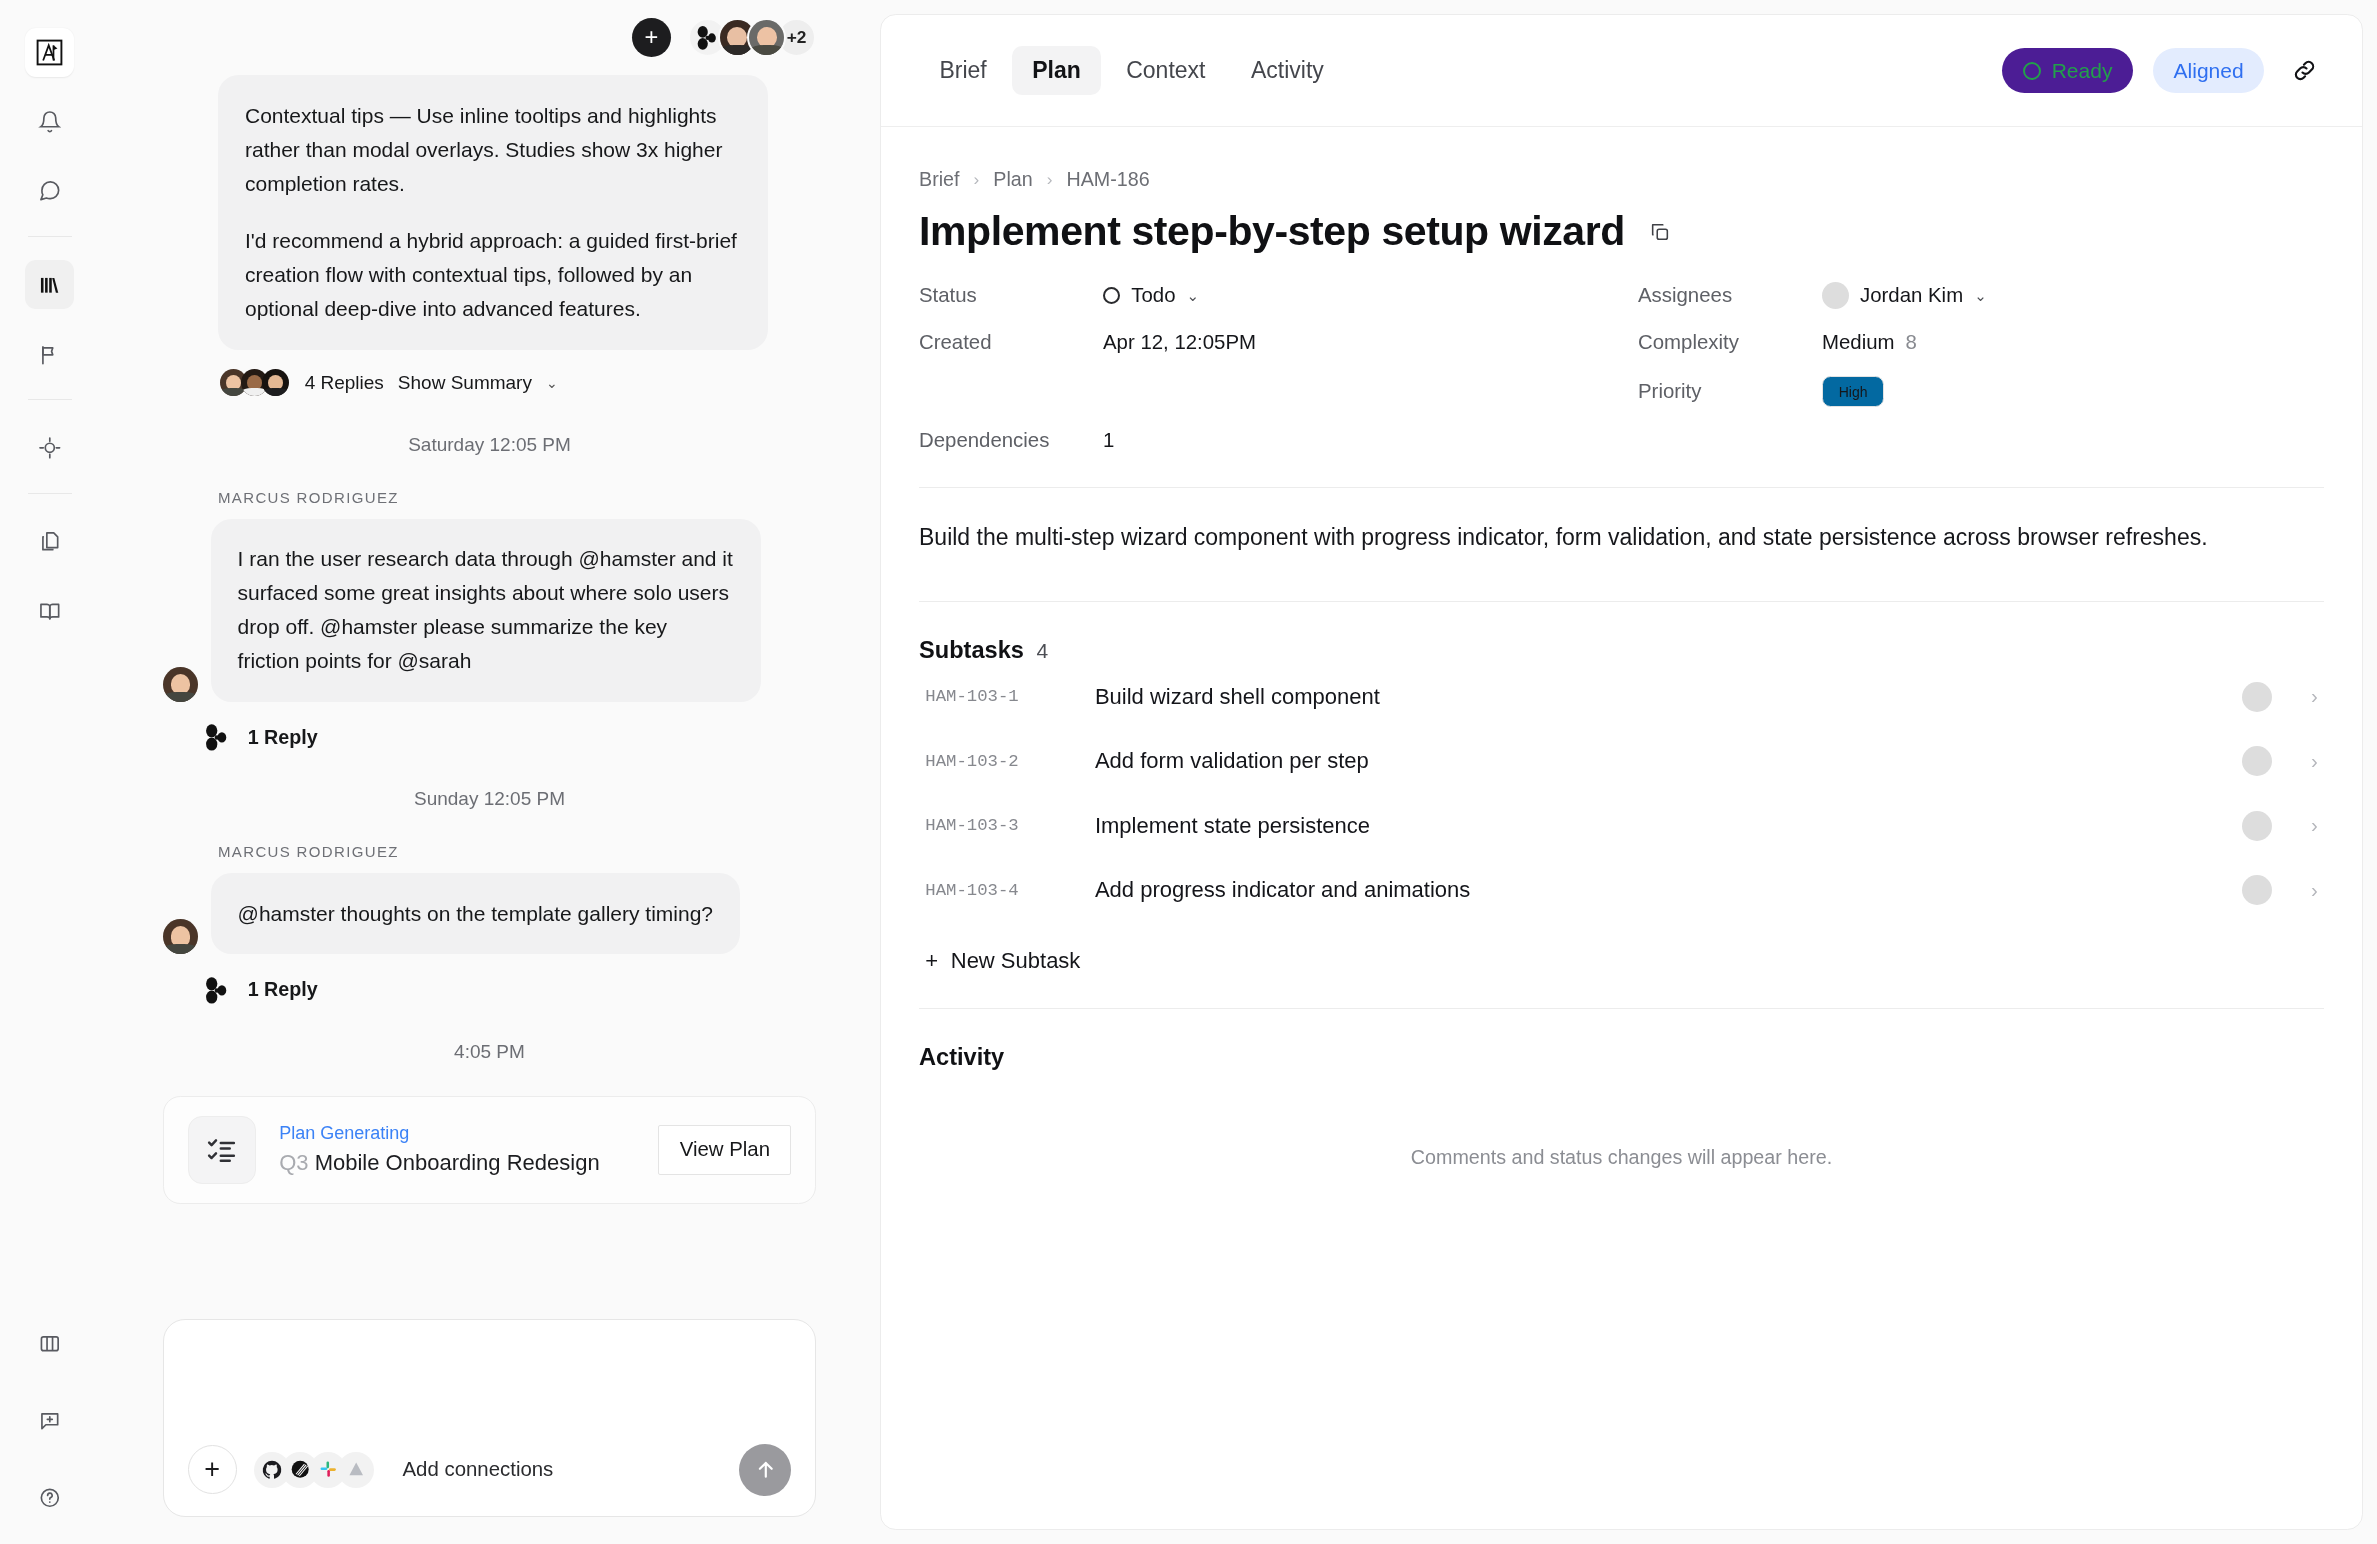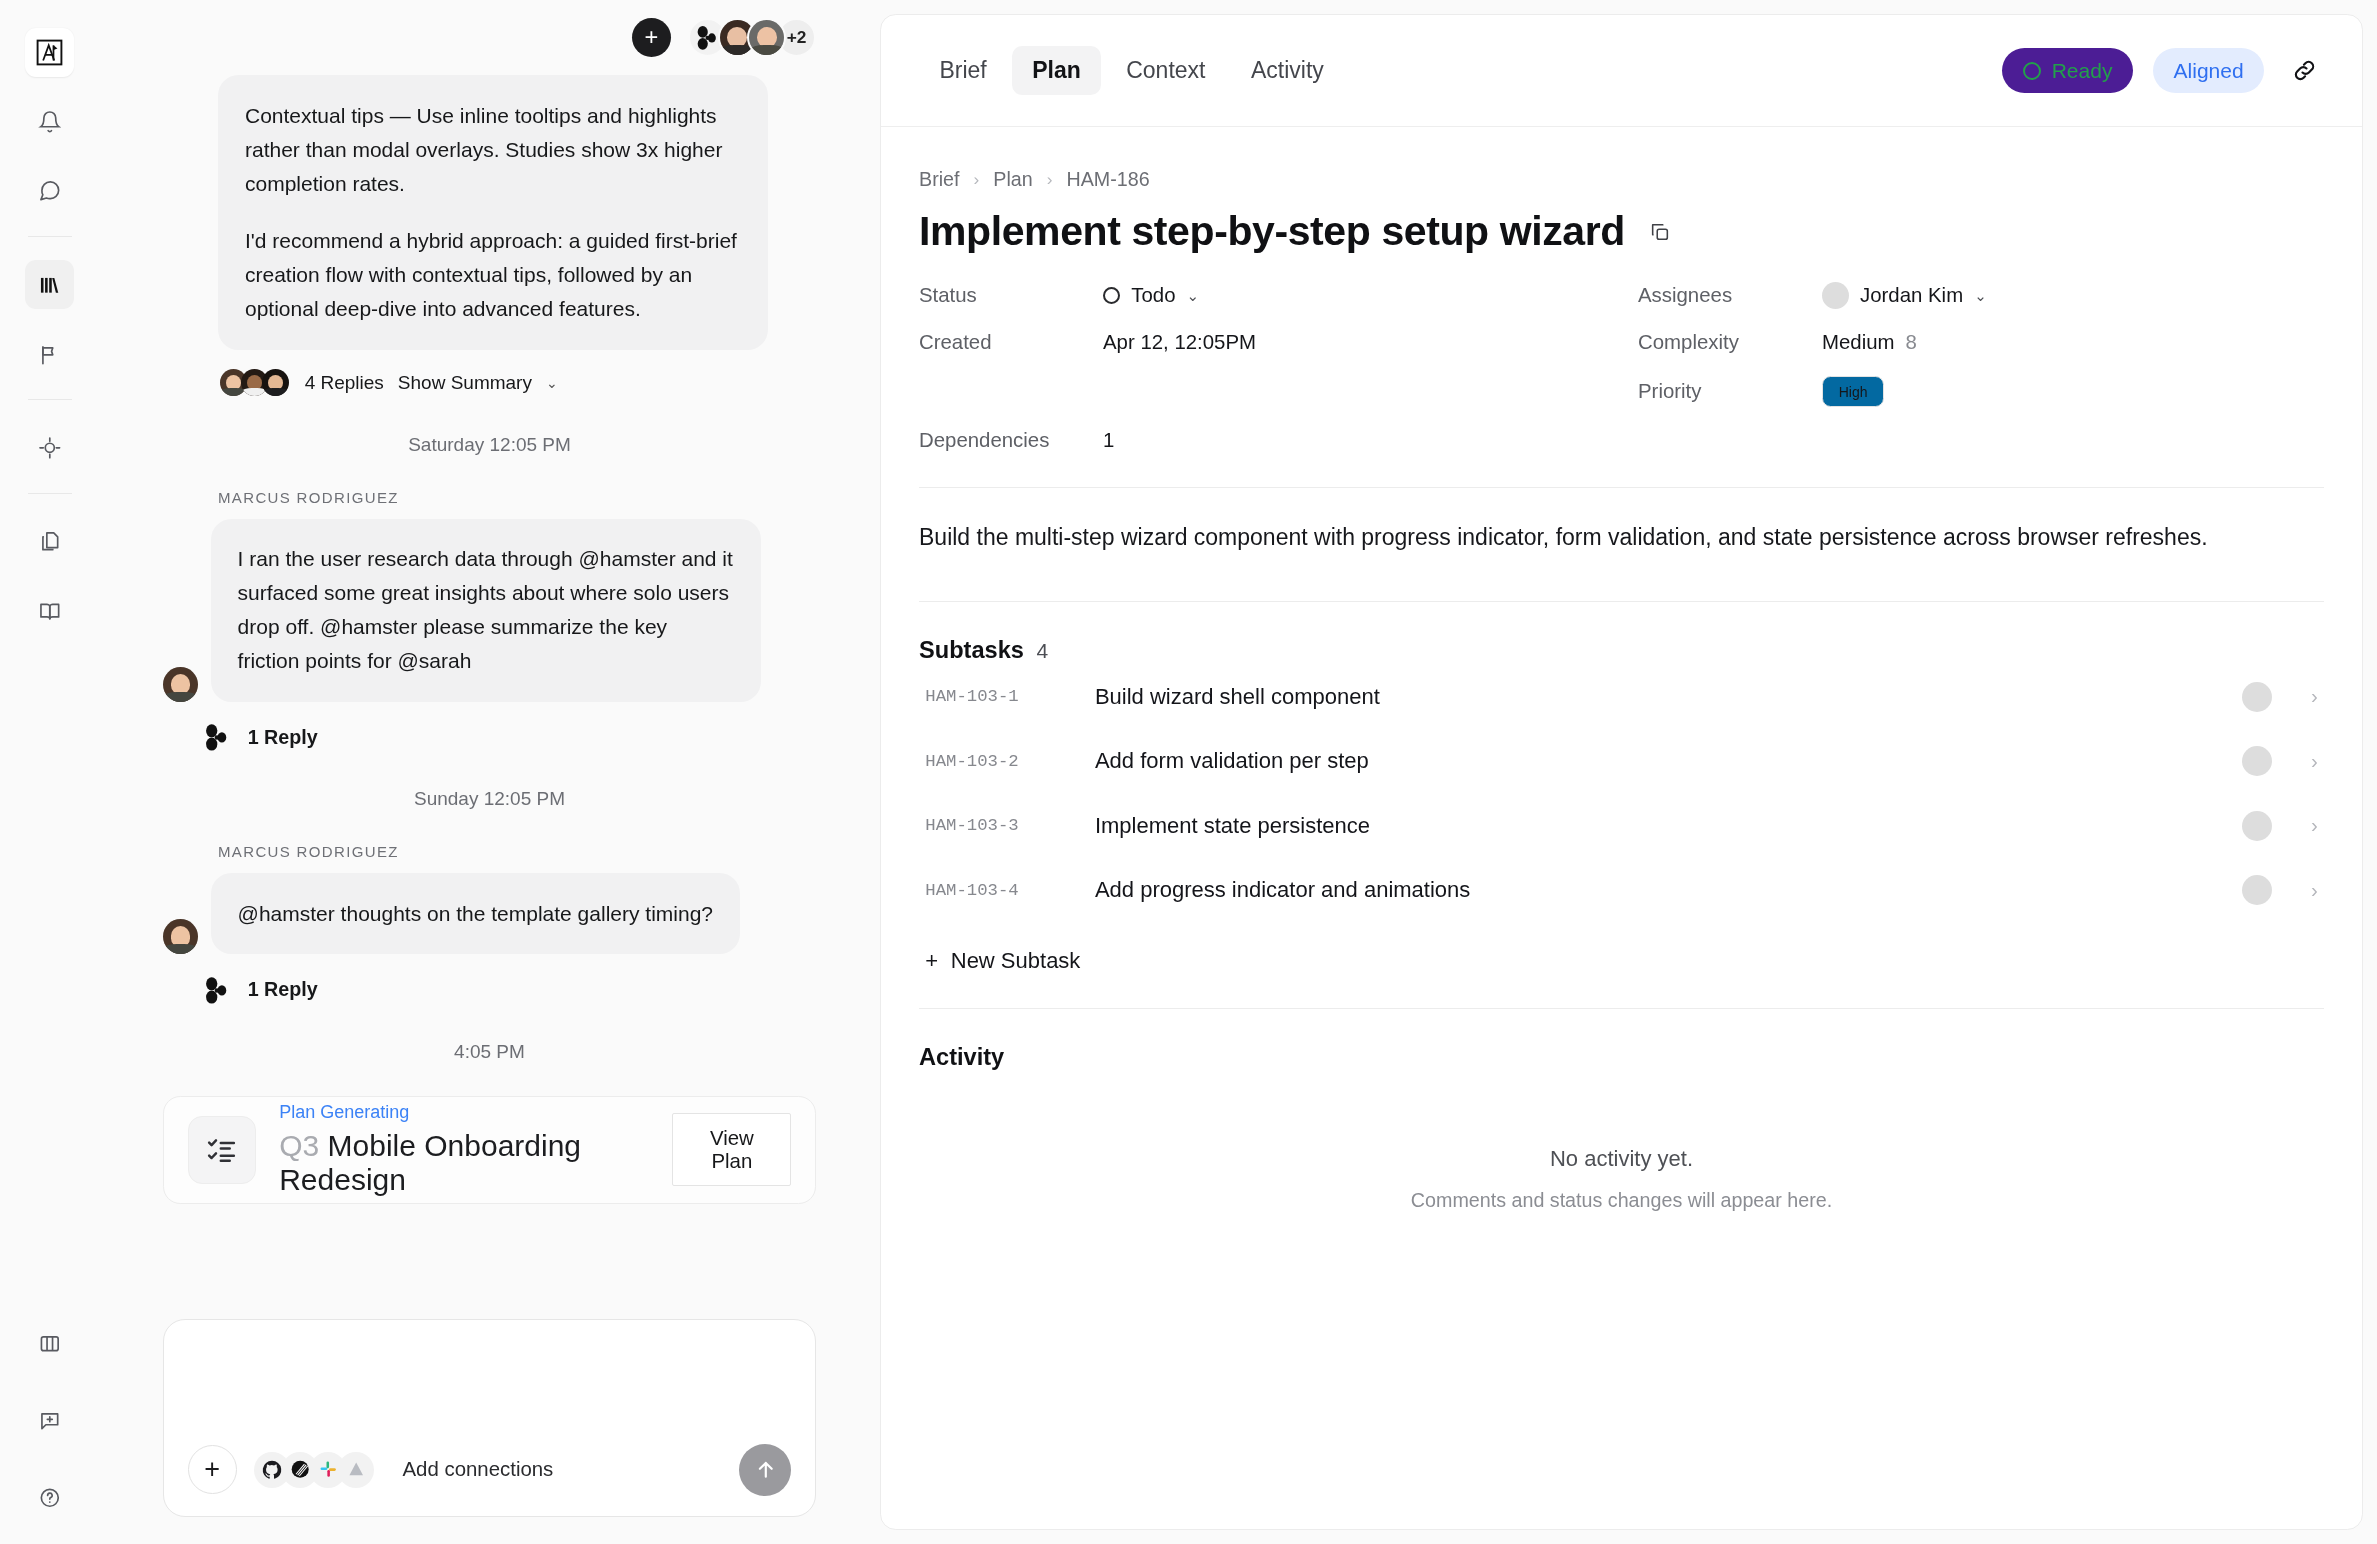--- a/index.html
+++ b/index.html
@@ -120,21 +120,21 @@
     display: flex; align-items: center; gap: 23.6px;
     padding: 20.4px 23.6px; height: 108px;
   }
   .plan-thumb {
     width: 68px; height: 68px; flex: 0 0 68px; border-radius: 14px;
     background: #f4f4f5; border: 0.8px solid #ededed;
     display: flex; align-items: center; justify-content: center; color: #303136;
   }
   .plan-texts { flex: 1 1 auto; }
   .plan-kicker { font-size: 18px; color: #3b82f6; margin-bottom: 6.3px; }
-  .plan-title { font-size: 30px; color: #1c1d20; }
+  .plan-title { font-size: 22px; color: #1c1d20; }
   .plan-title .dim { color: #a9abb0; }
   .view-plan-btn {
     border: 0.8px solid #e4e4e4; background: #fff; border-radius: 2px;
     padding: 12.6px 20.4px; font-size: 20.4px; color: #17181a; cursor: pointer;
     font-family: inherit;
   }
 
   
   .composer-wrap { padding: 0 64px 27px; }
   .composer {
@@ -663,19 +663,18 @@
       <div class="new-subtask">
         <span>+</span>
         <span>New Subtask</span>
       </div>
 
       <div class="hr3"></div>
 
       <div class="activity-title">Activity</div>
 
       <div class="empty-wrap">
-        <div class="empty-1">No activity yet.</div>
         <div class="empty-2">Comments and status changes will appear here.</div>
       </div>
     </div>
   </div>
 </div>
 
 
 </body></html>

